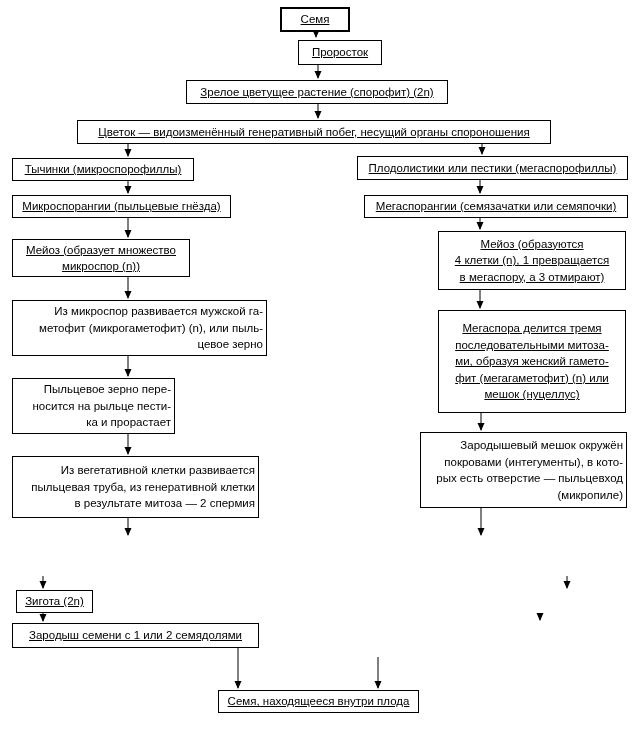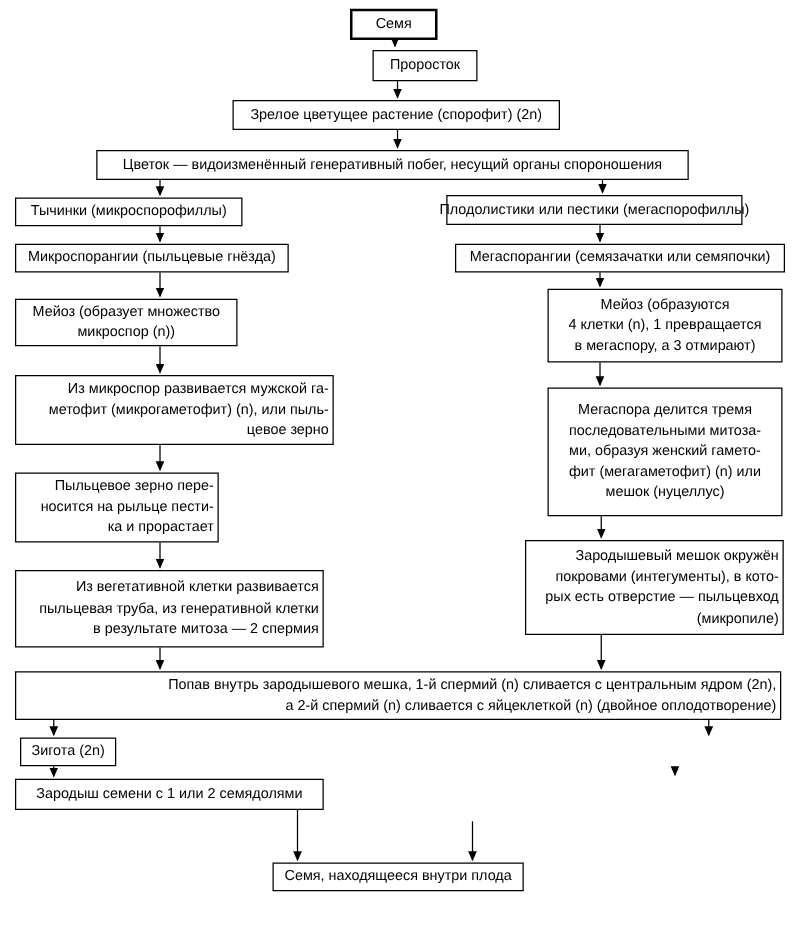--- a/index.html
+++ b/index.html
@@ -15,21 +15,21 @@
   .node{
     position:absolute;
     box-sizing:border-box;
     border:1px solid #000000;
     background:#ffffff;
     display:flex;
     flex-direction:column;
     justify-content:center;
     line-height:16.5px;
   }
-  .node.center{align-items:center;}
+  .node.center{align-items:center;text-decoration:underline;}
   .node.left{align-items:flex-end;text-align:left;padding-left:6px;padding-right:3px;}
   .node.indent .ln:first-child{text-indent:13px;}
   .node.thick{border-width:2px;}
   .node.wpad{padding-left:17px;}
   .ln{white-space:nowrap;}
   #arrows{position:absolute;left:0;top:0;z-index:2;}
 </style>
 </head>
 <body>
 
@@ -80,21 +80,21 @@
     </div>
 
   <div class="node center" style="left:77px;top:120px;width:474px;height:24px">
       <div class="ln">Цветок — видоизменённый генеративный побег, несущий органы спороношения</div>
     </div>
 
   <div class="node center" style="left:12px;top:158px;width:182px;height:23px">
       <div class="ln">Тычинки (микроспорофиллы)</div>
     </div>
 
-  <div class="node center" style="left:357px;top:156px;width:237px;height:24px">
+  <div class="node center" style="left:357px;top:156px;width:271px;height:24px">
       <div class="ln">Плодолистики или пестики (мегаспорофиллы)</div>
     </div>
 
   <div class="node center" style="left:12px;top:195px;width:219px;height:23px">
       <div class="ln">Микроспорангии (пыльцевые гнёзда)</div>
     </div>
 
   <div class="node center" style="left:364px;top:195px;width:264px;height:23px">
       <div class="ln">Мегаспорангии (семязачатки или семяпочки)</div>
     </div>
@@ -136,24 +136,20 @@
       <div class="ln">рых есть отверстие — пыльцевход</div>
       <div class="ln">(микропиле)</div>
     </div>
 
   <div class="node left indent" style="left:12px;top:456px;width:247px;height:62px">
       <div class="ln">Из вегетативной клетки развивается</div>
       <div class="ln">пыльцевая труба, из генеративной клетки</div>
       <div class="ln">в результате митоза — 2 спермия</div>
     </div>
 
-  <div class="node left wpad" style="left:12px;top:537px;width:613px;height:39px">
-      <div class="ln">Попав внутрь зародышевого мешка, 1-й спермий (n) сливается с центральным ядром (2n),</div>
-      <div class="ln">а 2-й спермий (n) сливается с яйцеклеткой (n) (двойное оплодотворение)</div>
-    </div>
 
   <div class="node center" style="left:16px;top:590px;width:77px;height:23px">
       <div class="ln">Зигота (2n)</div>
     </div>
 
 
   <div class="node center" style="left:12px;top:623px;width:247px;height:25px">
       <div class="ln">Зародыш семени с 1 или 2 семядолями</div>
     </div>
 

